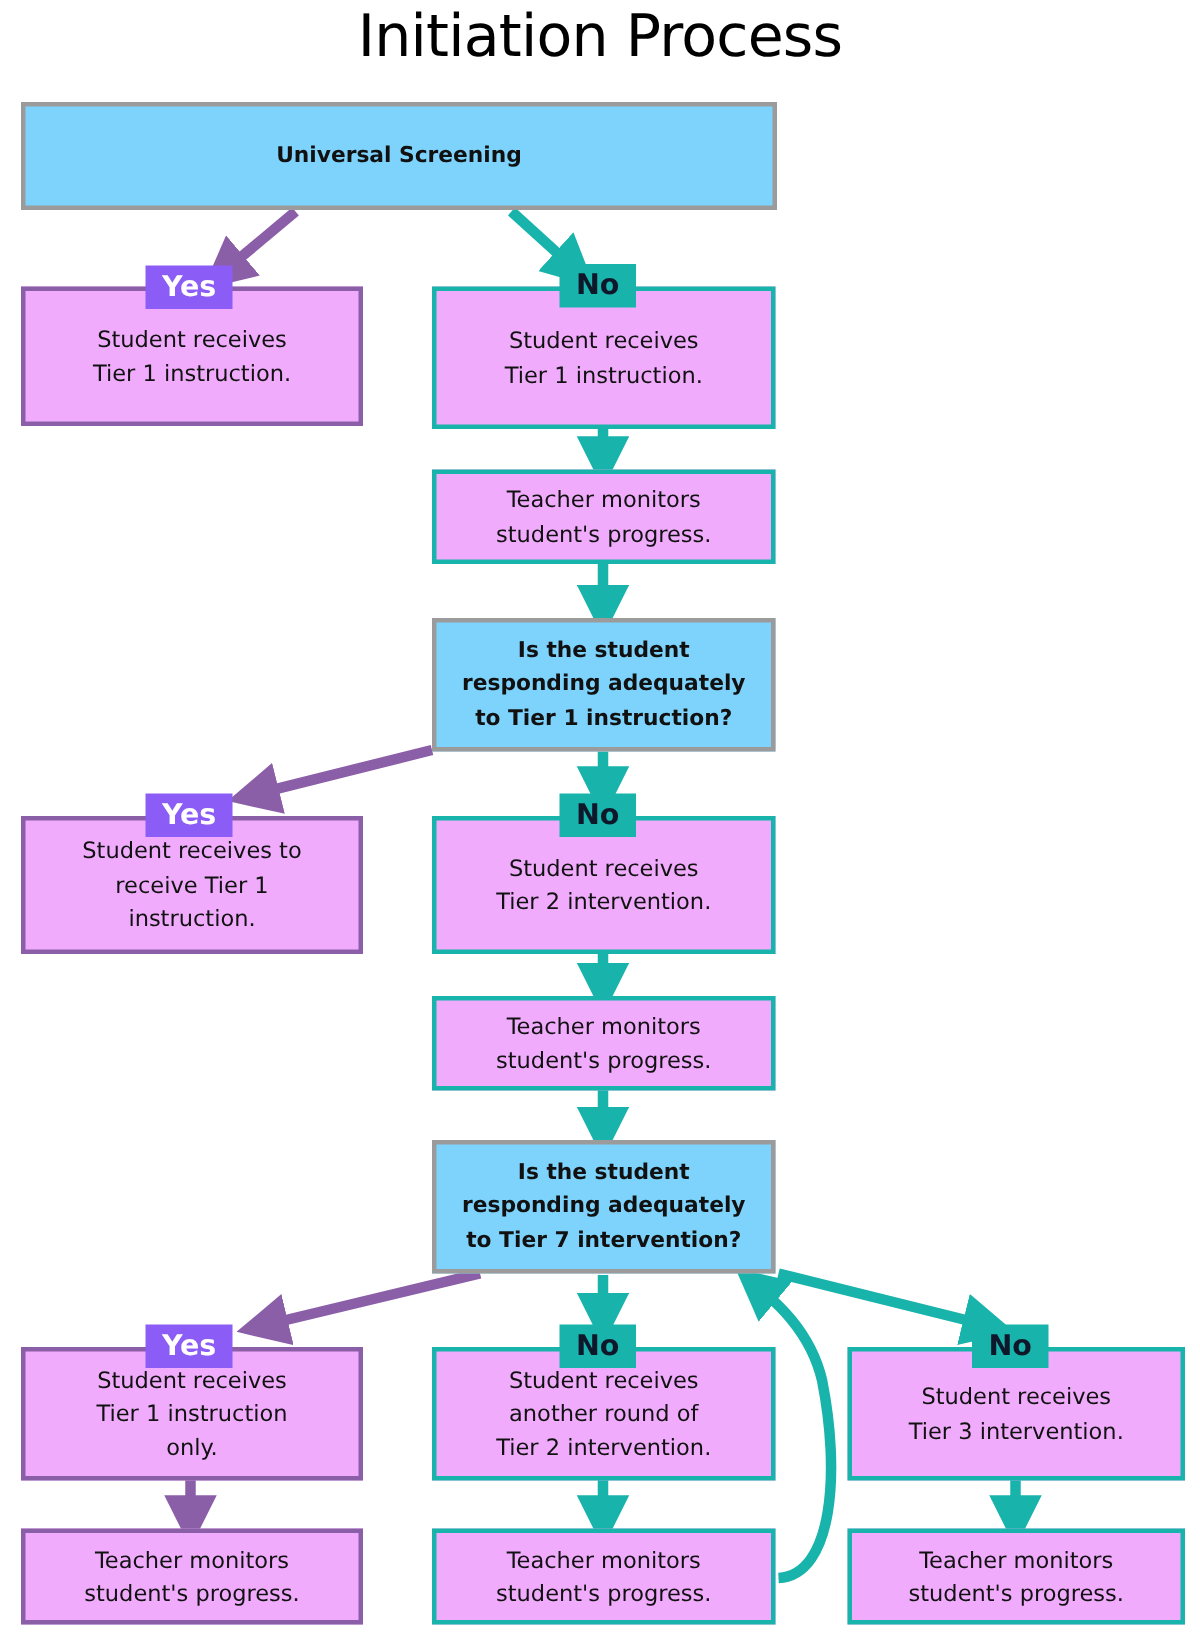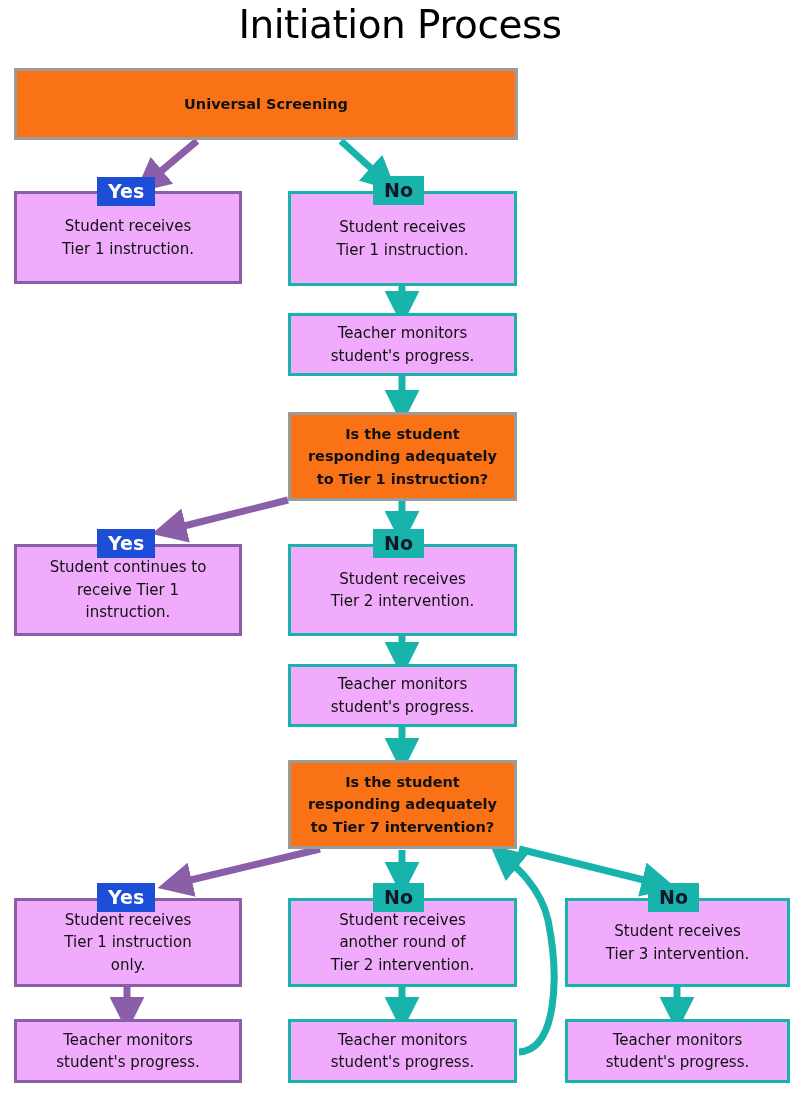--- a/index.html
+++ b/index.html
@@ -45,21 +45,21 @@
     font-size: 39px;
     font-weight: 400;
     letter-spacing: -0.5px;
     color: #000000;
     line-height: 50px;
     z-index: 2;
   }
 
   
   .decision {
-    background: #f97316;
+    background: #7dd3fc;
     border: 3px solid #9b9b9b;
     display: flex;
     align-items: center;
     justify-content: center;
     text-align: center;
     font-family: "DejaVu Sans", sans-serif;
     font-weight: bold;
     font-size: 14.5px;
     line-height: 1.52;
     color: #111111;
@@ -94,21 +94,21 @@
     font-weight: bold;
     font-size: 19px;
     line-height: 29px;
     height: 29px;
     text-align: center;
     padding: 0 11px;
     box-sizing: border-box;
     white-space: nowrap;
   }
   .badge.yes {
-    background: #1d4ed8;
+    background: #8b5cf6;
     color: #ffffff;
   }
   .badge.no {
     background: #18b3ab;
     color: #0f172a;
   }
 </style>
 </head>
 <body>
 
@@ -187,21 +187,21 @@
   <div class="node decision" style="left:288px; top:412px; width:229px; height:89px;">
     <div>
       <span>Is the student</span><br>
       <span>responding adequately</span><br>
       <span>to Tier 1 instruction?</span>
     </div>
   </div>
 
   <div class="node proc purple" style="left:14px; top:544px; width:228px; height:92px;">
     <div>
-      <span>Student continues to</span><br>
+      <span>Student receives to</span><br>
       <span>receive Tier 1</span><br>
       <span>instruction.</span>
     </div>
   </div>
   <div class="badge yes" style="left:97px; top:529px;">Yes</div>
 
   <div class="node proc teal" style="left:288px; top:544px; width:229px; height:92px;">
     <div>
       <span>Student receives</span><br>
       <span>Tier 2 intervention.</span>

